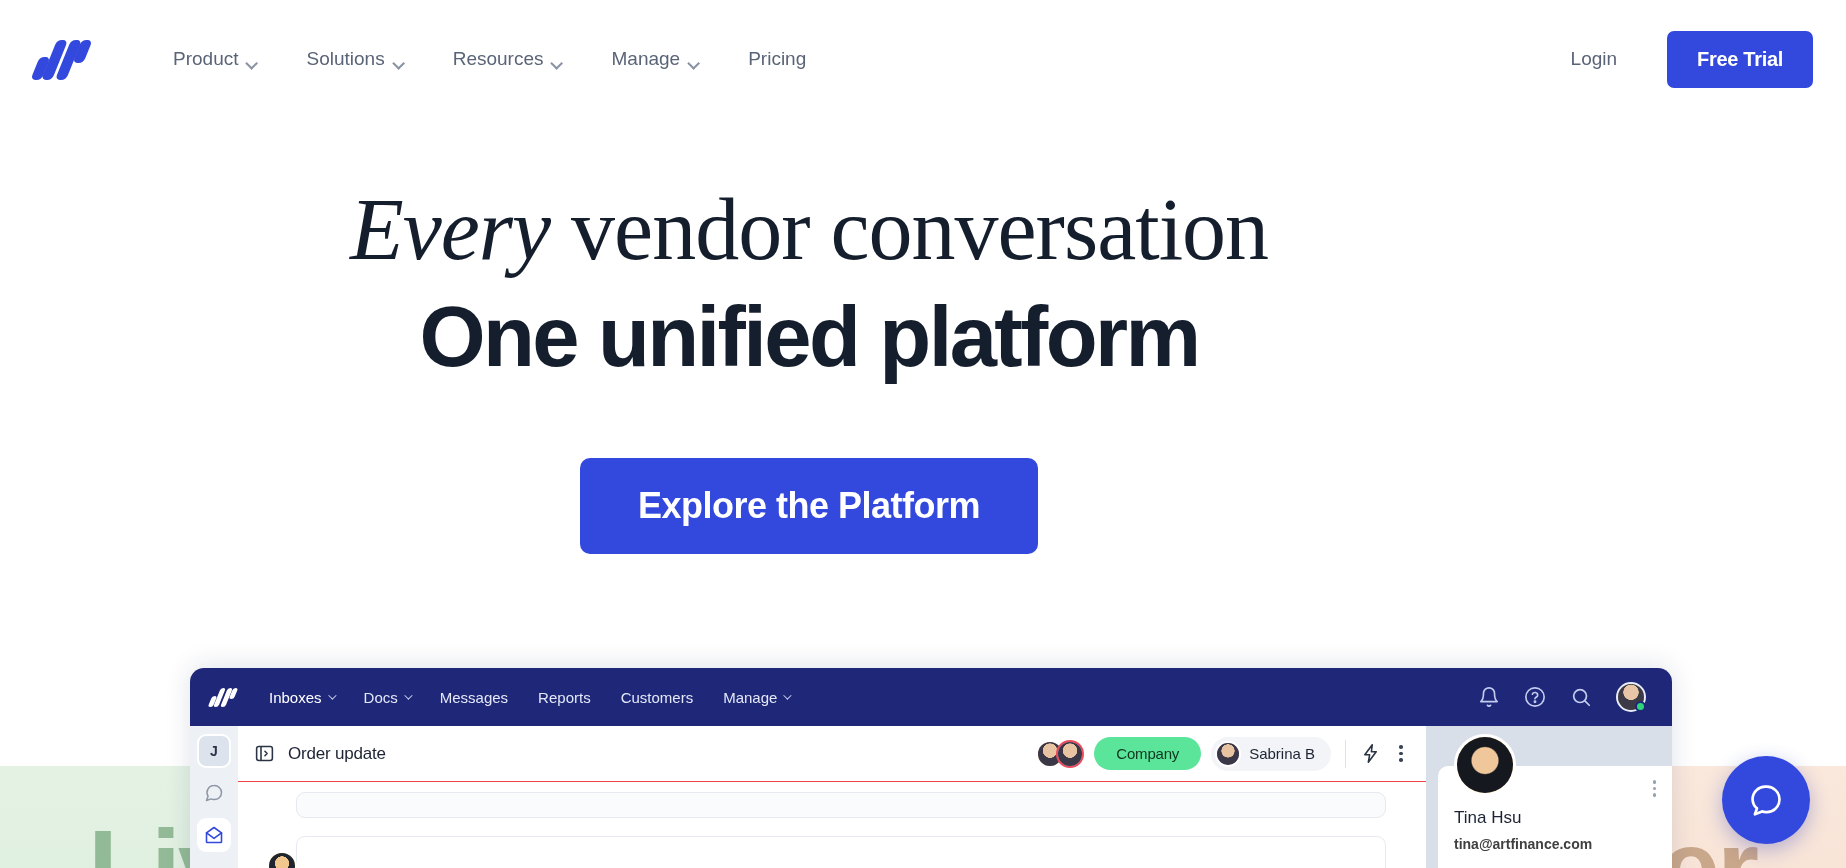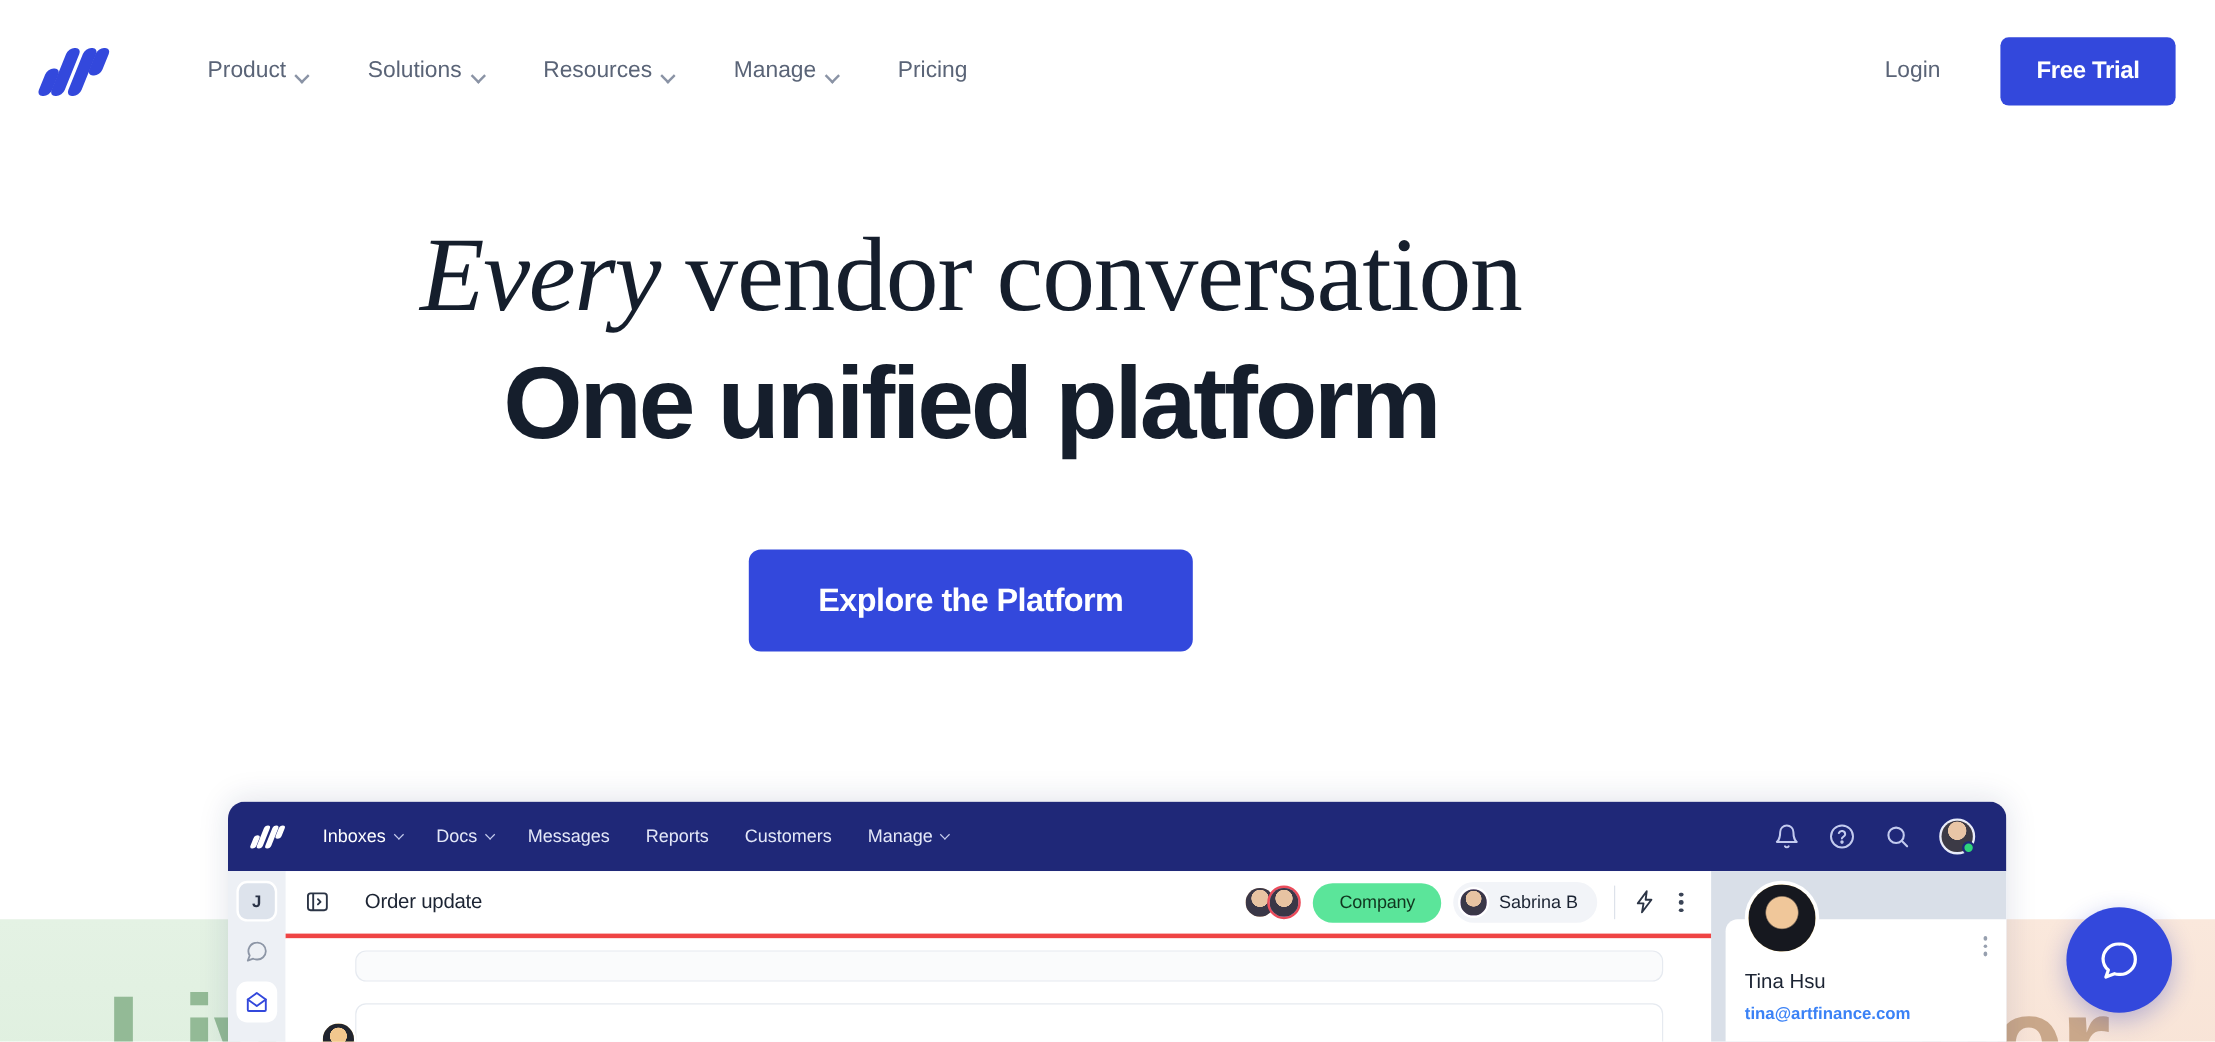--- a/index.html
+++ b/index.html
@@ -59,21 +59,21 @@
     letter-spacing:-1px; font-weight:normal;
   }
   .hero-line1 .em{ font-style:italic; }
   .hero-line2{
     font-size:85px; font-weight:bold; color:#151E2C;
     line-height:1.12; letter-spacing:-2.6px; margin-top:12px;
   }
   .hero-cta{
     margin-top:74px; display:inline-block;
     background:#3348DC; color:#fff; border:none; border-radius:10px;
-    font-size:27px; font-weight:bold; letter-spacing:-0.5px;
+    font-size:36px; font-weight:bold; letter-spacing:-0.5px;
     padding:27px 58px; cursor:pointer;
   }
 
   
   .deco-green{
     position:absolute; left:-60px; top:766px; width:460px; height:220px;
     background:linear-gradient(180deg,#E4F2E4 0%,#DCEEDC 100%);
     border-radius:26px; z-index:5; overflow:hidden;
   }
   .deco-green .dtext{
@@ -153,21 +153,21 @@
   }
   .rail-icon{
     width:34px; height:34px; border-radius:9px;
     display:flex; align-items:center; justify-content:center; cursor:pointer;
   }
   .rail-icon.active{ background:#ffffff; }
 
   .app-main{ flex:1; background:#ffffff; display:flex; flex-direction:column; min-width:0; }
   .conv-header{
     height:56px; display:flex; align-items:center; padding:0 16px;
-    border-bottom:4px solid #ef4444; gap:28px;
+    border-bottom:1px solid #ef4444; gap:12px;
   }
   .conv-toggle{ width:22px; height:22px; cursor:pointer; flex:0 0 auto;}
   .conv-title{ font-size:17px; color:#1C2433; font-weight:normal; letter-spacing:-.2px; }
   .conv-right{ margin-left:auto; display:flex; align-items:center; gap:10px; }
 
   .stack{ display:flex; align-items:center; }
   .stack .av{
     width:28px; height:28px; border-radius:50%; border:2px solid #fff;
     background:#E9B58A; overflow:hidden; position:relative;
   }
@@ -218,21 +218,21 @@
   }
   .cust-avatar{
     position:absolute; left:16px; top:-32px; width:62px; height:62px;
     border-radius:50%; background:#FBD88A; overflow:hidden; border:3px solid #fff;
   }
   .cust-avatar .f{ position:absolute; inset:0;
     background:radial-gradient(circle at 50% 42%, #F0C79A 0 30%, #16181F 33% 100%); }
   .cust-dots{ position:absolute; right:16px; top:14px; display:flex; flex-direction:column; gap:3px; cursor:pointer;}
   .cust-dots i{ width:3.5px; height:3.5px; border-radius:50%; background:#97A0AF; display:block;}
   .cust-name{ position:absolute; left:16px; top:42px; font-size:17px; color:#1C2433; }
-  .cust-email{ position:absolute; left:16px; top:70px; font-size:14px; color:#3b82f6; font-weight:bold; cursor:pointer;text-align:center;}
+  .cust-email{ position:absolute; left:16px; top:70px; font-size:14px; color:#404040; font-weight:bold; cursor:pointer;text-align:center;}
 
   
   .chat-widget{
     position:absolute; right:36px; bottom:24px; width:88px; height:88px;
     border-radius:50%; background:#3348DC; z-index:80; cursor:pointer;
     display:flex; align-items:center; justify-content:center;
     box-shadow:0 6px 20px rgba(40,60,190,.32);
   }
 </style>
 </head>

